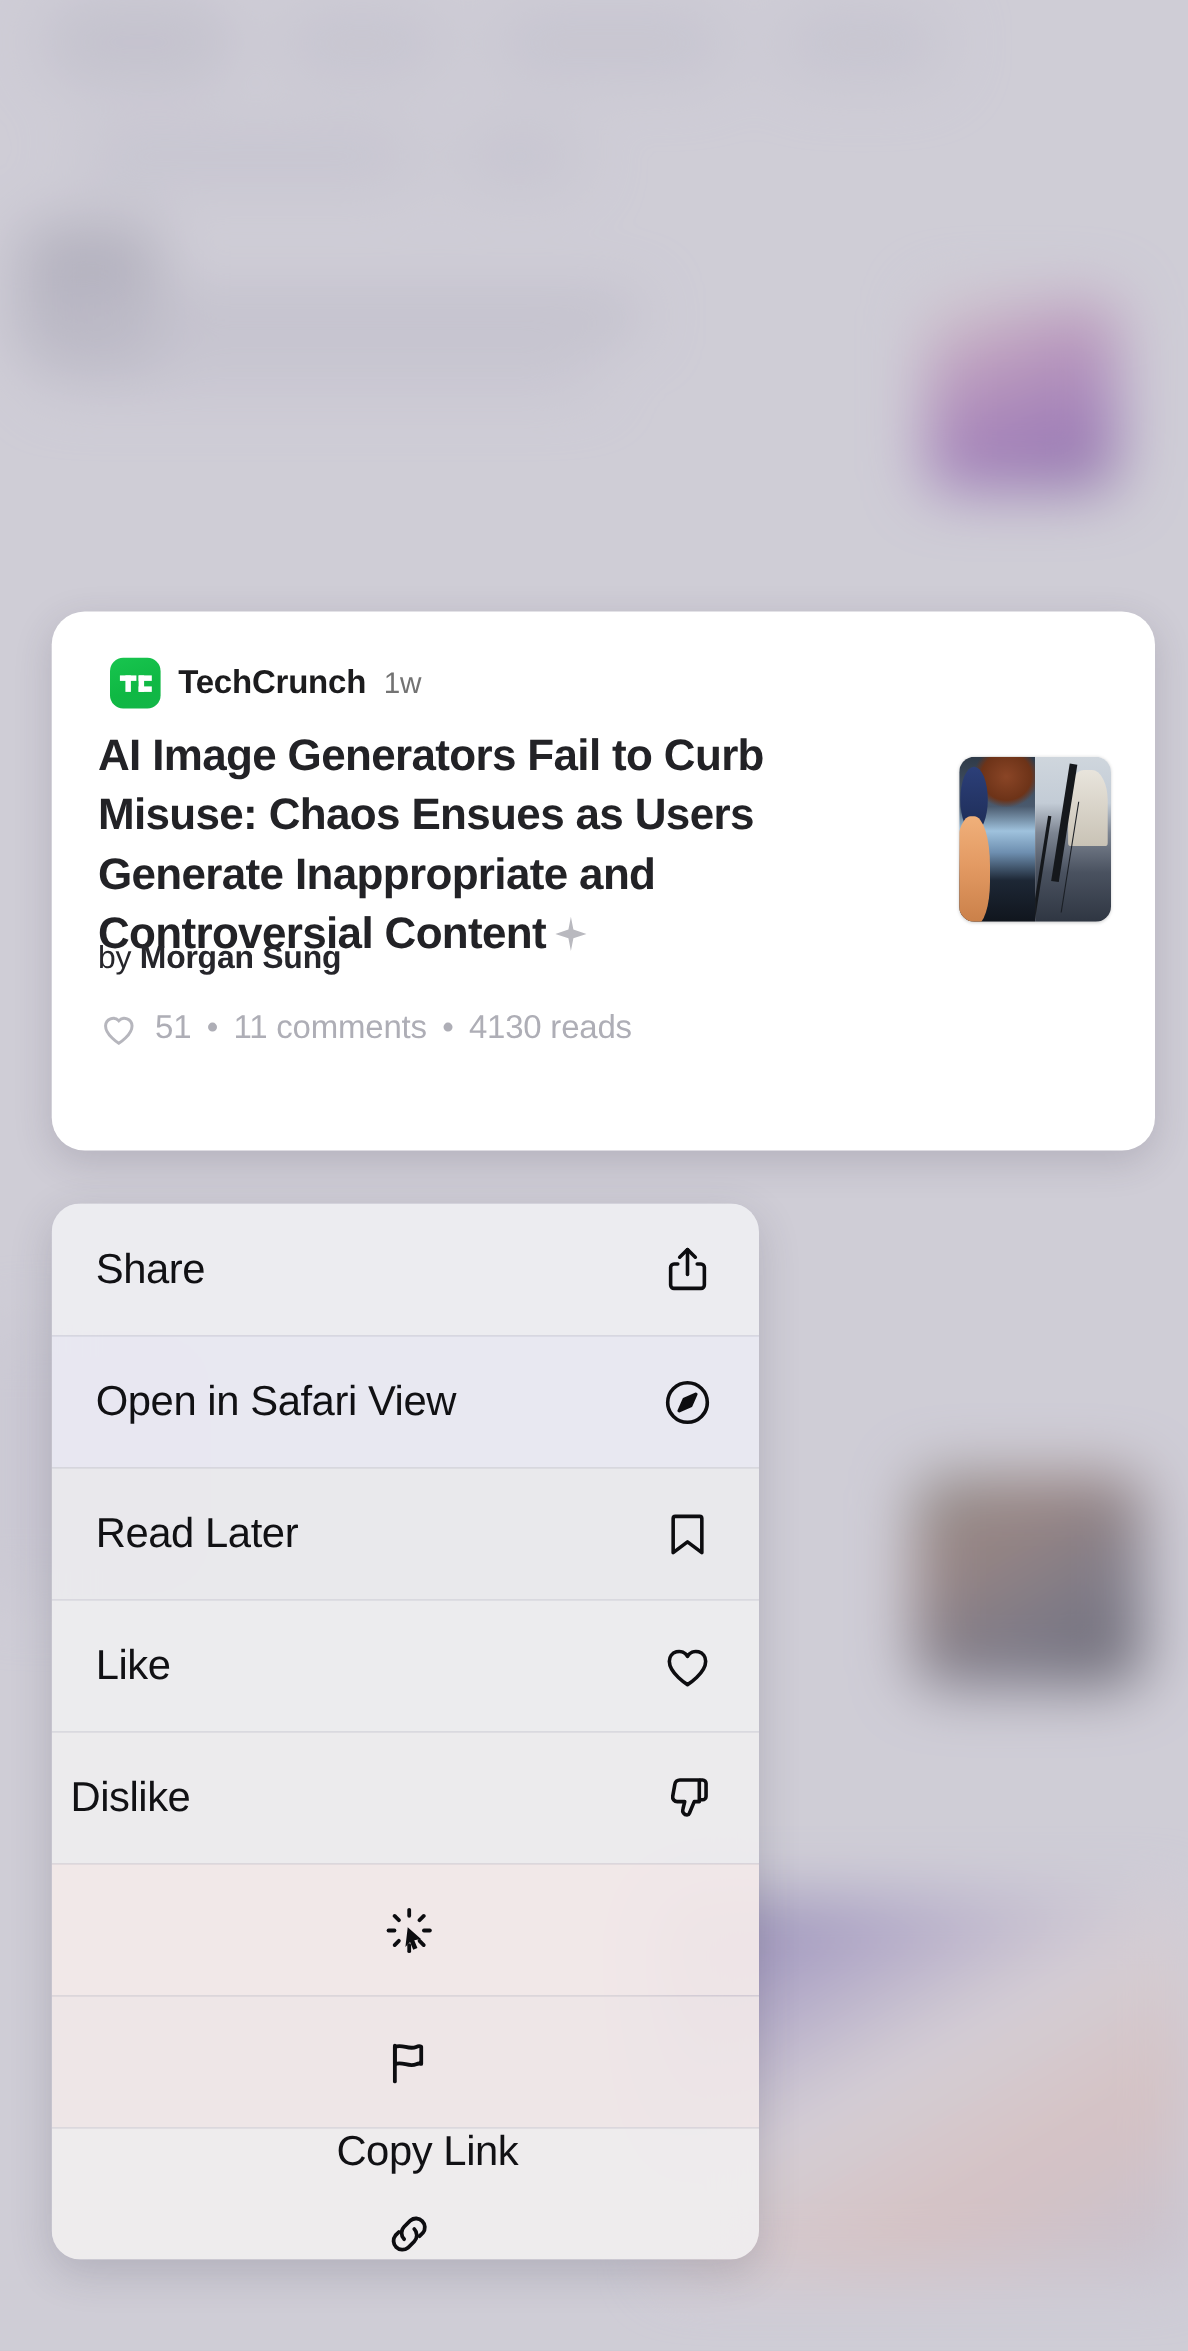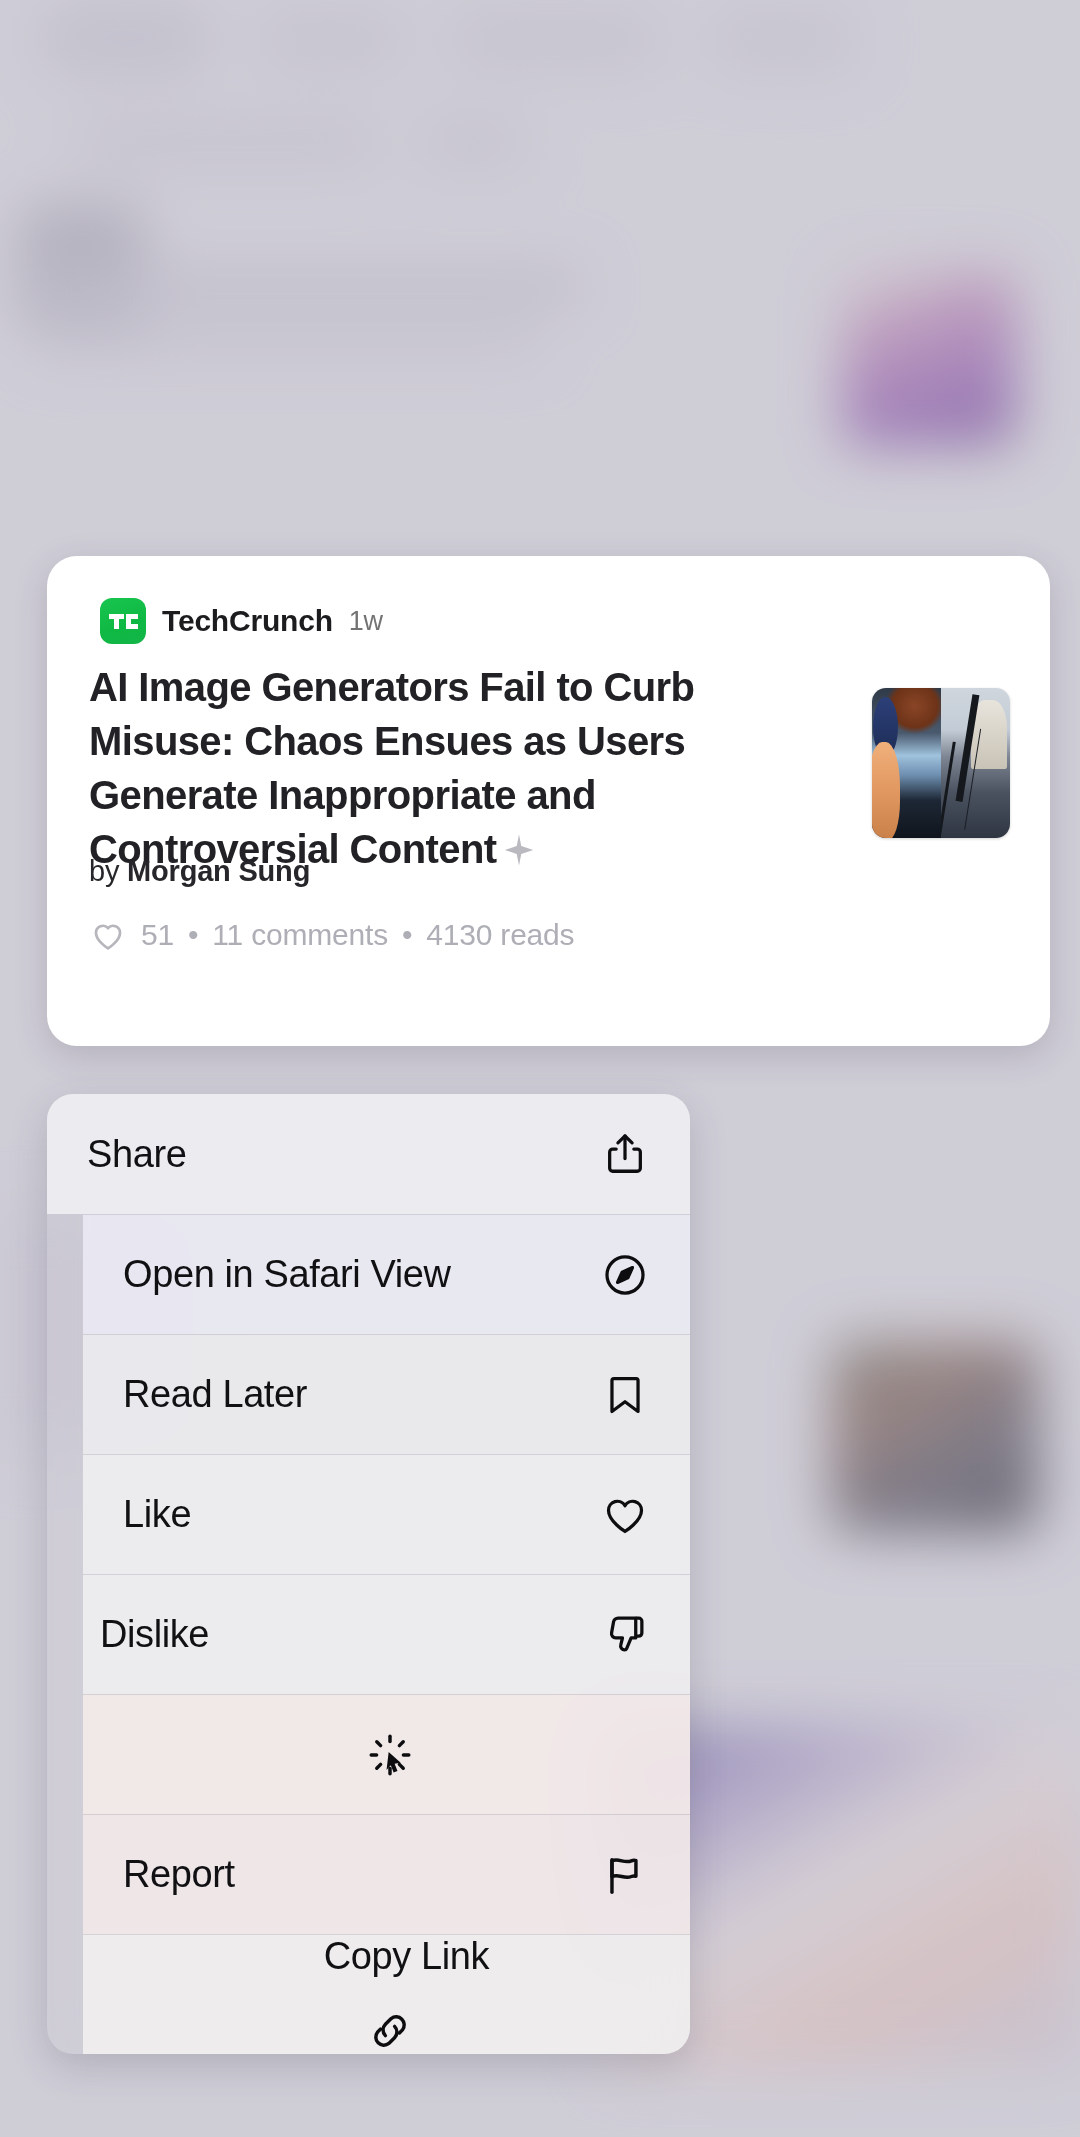--- a/index.html
+++ b/index.html
@@ -134,21 +134,21 @@
     backdrop-filter:blur(20px);
   }
   .mrow{
     position:relative;
     height:120px;
     display:flex;align-items:center;
     padding:0 0 0 40px;
     box-sizing:border-box;
     justify-content:center;
   }
-  .mrow + .mrow{border-top:1px solid rgba(120,118,135,0.22);margin-left:36px;}
+  .mrow + .mrow{border-top:1px solid rgba(120,118,135,0.22);}
   .mlabel{
     flex:1;
     font-size:38px;font-weight:400;color:#111114;
     letter-spacing:-0.4px;
   }
   .micon{
     width:62px;margin-right:34px;
     display:flex;align-items:center;justify-content:center;
     flex:none;
   }
@@ -296,21 +296,20 @@
         <path d="M5.1 5.1 L7.1 7.1"></path>
           <path d="M16.9 16.9 L18.9 18.9"></path>
         <path d="M18.9 5.1 L16.9 7.1"></path>
           <path d="M7.1 16.9 L5.1 18.9"></path>
         <path d="M11.3 10.4 L17.6 16.0 L14.4 16.6 L15.9 20.3 L13.9 21.1 L12.4 17.4 L10.2 19.8 Z" fill="#0d0d10" stroke="none"></path>
       </svg>
     </span>
   </div>
 
   <div class="mrow tint6">
-    <span class="mlabel">Report</span>
     <span class="micon">
       <svg width="46" height="46" viewBox="0 0 24 24" fill="none" stroke="#0d0d10" stroke-width="1.8" stroke-linecap="round" stroke-linejoin="round">
         <path d="M5.2 21 V4"></path>
         <path d="M5.2 4.6 c3.6-1.6 6.5 1.6 10.1 0 c1.4-0.6 2.4-0.1 2.4-0.1 v8.2 c0 0-1-0.5-2.4 0.1 c-3.6 1.6-6.5-1.6-10.1 0 z"></path>
       </svg>
     </span>
   </div>
 
   <div class="mrow tint7">
     <span class="mlabel">Copy Link</span>

